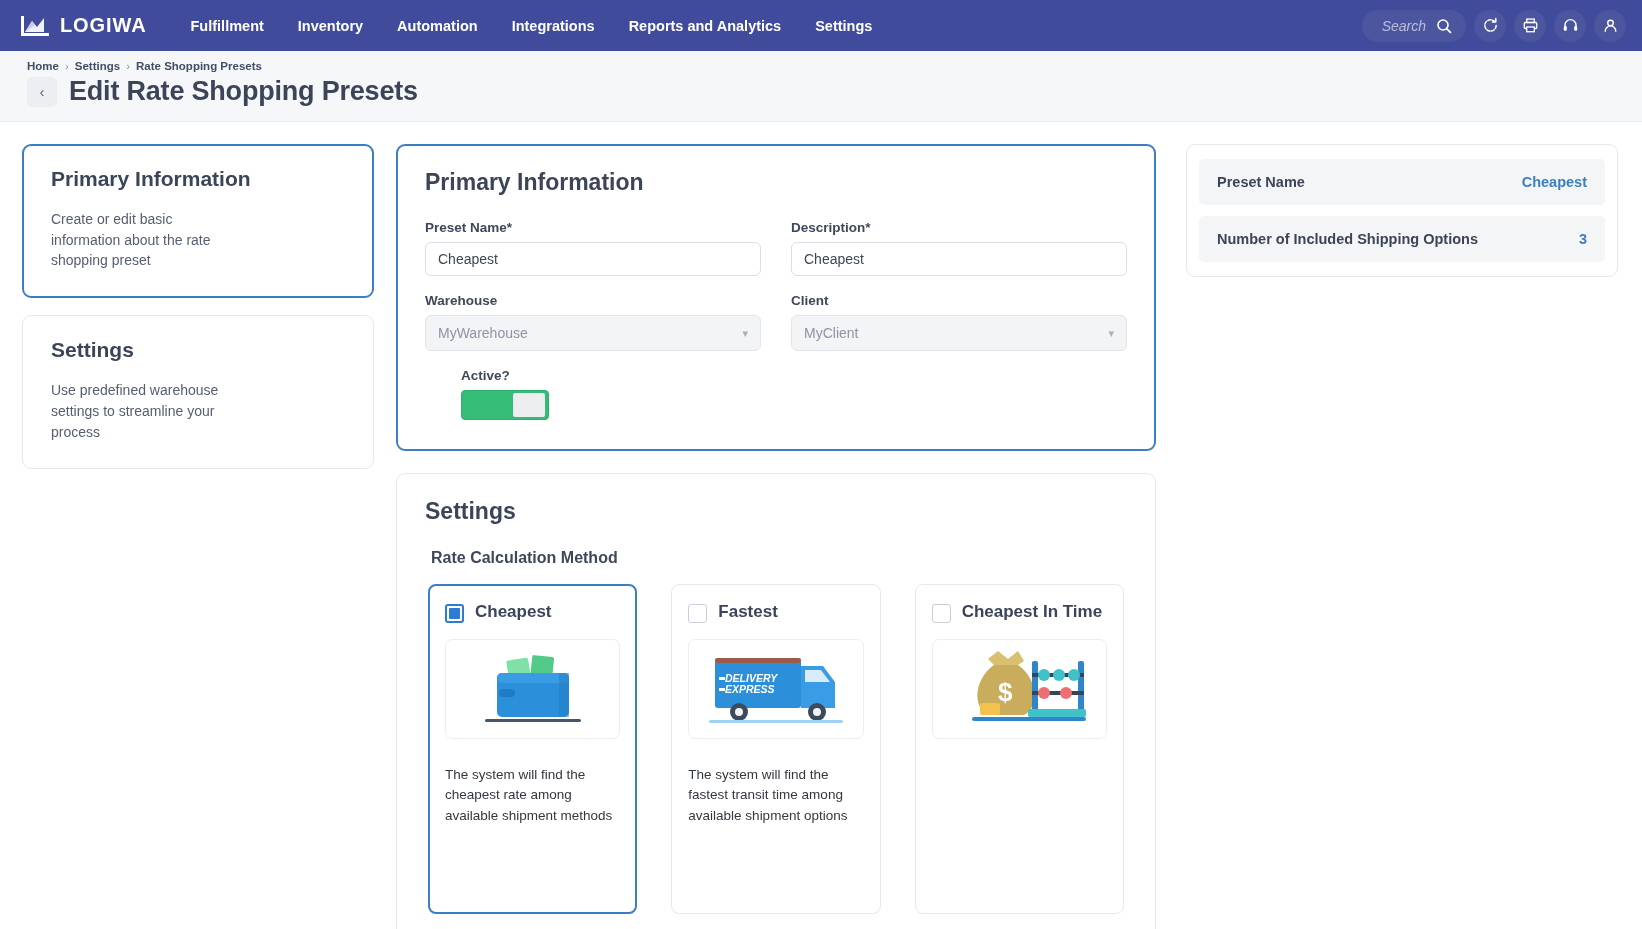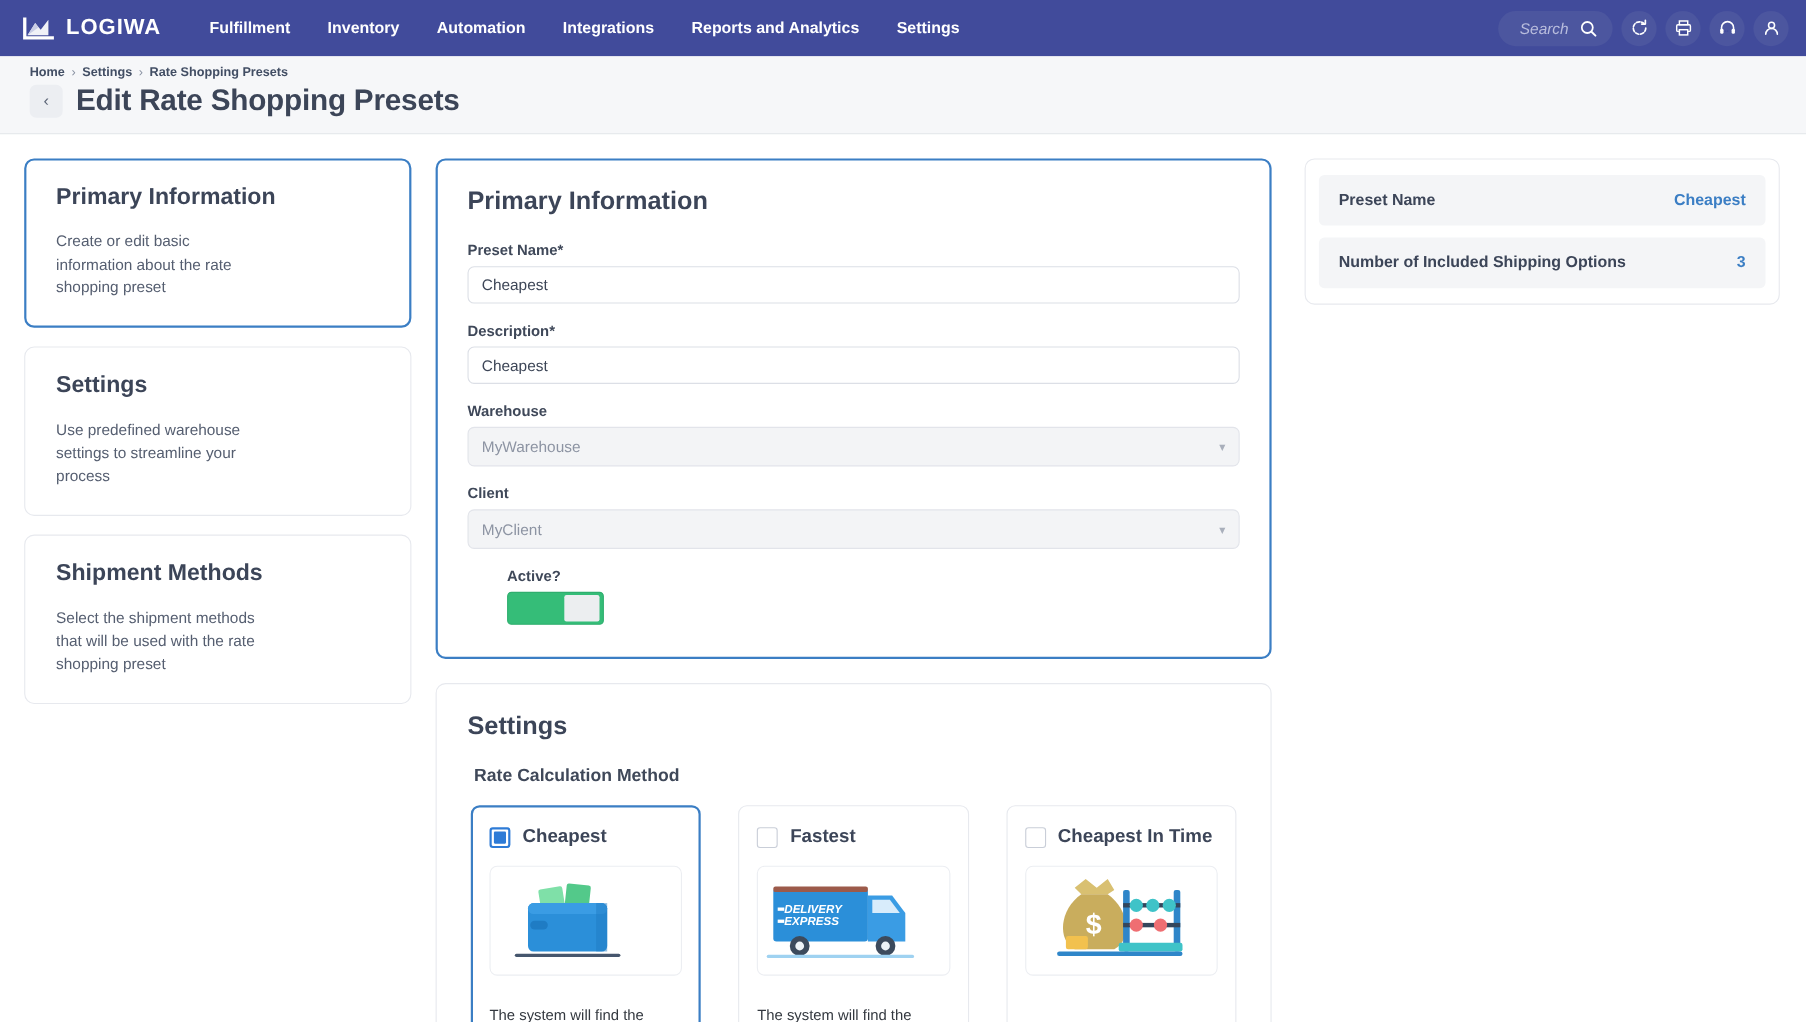--- a/index.html
+++ b/index.html
@@ -159,21 +159,21 @@
   .panel.focused { border: 2px solid #3b7ec4; padding: 23px 27px 29px 27px; }
   .panel-title {
     font-size: 23px;
     font-weight: bold;
     color: #3c4558;
     margin-bottom: 24px;
   }
 
   .form-grid {
     display: grid;
-    grid-template-columns: 1fr;
+    grid-template-columns: 1fr 1fr;
     column-gap: 30px;
     row-gap: 17px;
   }
   .field-label {
     font-size: 13.5px;
     font-weight: bold;
     color: #3f4859;
     margin-bottom: 7px;
   }
   .text-input {
@@ -275,21 +275,21 @@
     font-weight: bold;
     color: #3c4558;
     line-height: 1.24;
   }
   .thumb {
     border: 1px solid #eceef2;
     border-radius: 7px;
     height: 100px;
     display: flex;
     align-items: center;
-    justify-content: flex-start;
+    justify-content: center;
     overflow: hidden;
     background: #ffffff;
   }
   .option-desc {
     margin-top: 26px;
     font-size: 13.5px;
     line-height: 1.5;
     color: #33383f;
   }
 
@@ -408,24 +408,20 @@
 <div class="workspace">
 
   <div class="col-left">
     <div class="step-card active">
       <div class="step-title">Primary Information</div>
       <div class="step-desc">Create or edit basic information about the rate shopping preset</div>
     </div>
     <div class="step-card">
       <div class="step-title">Settings</div>
       <div class="step-desc">Use predefined warehouse settings to streamline your process</div>
-    </div>
-    <div class="step-card">
-      <div class="step-title">Shipment Methods</div>
-      <div class="step-desc">Select the shipment methods that will be used with the rate shopping preset</div>
     </div>
   </div>
 
   <div class="col-mid">
 
     <div class="panel focused">
       <div class="panel-title">Primary Information</div>
       <div class="form-grid">
         <div>
           <div class="field-label">Preset Name*</div>

